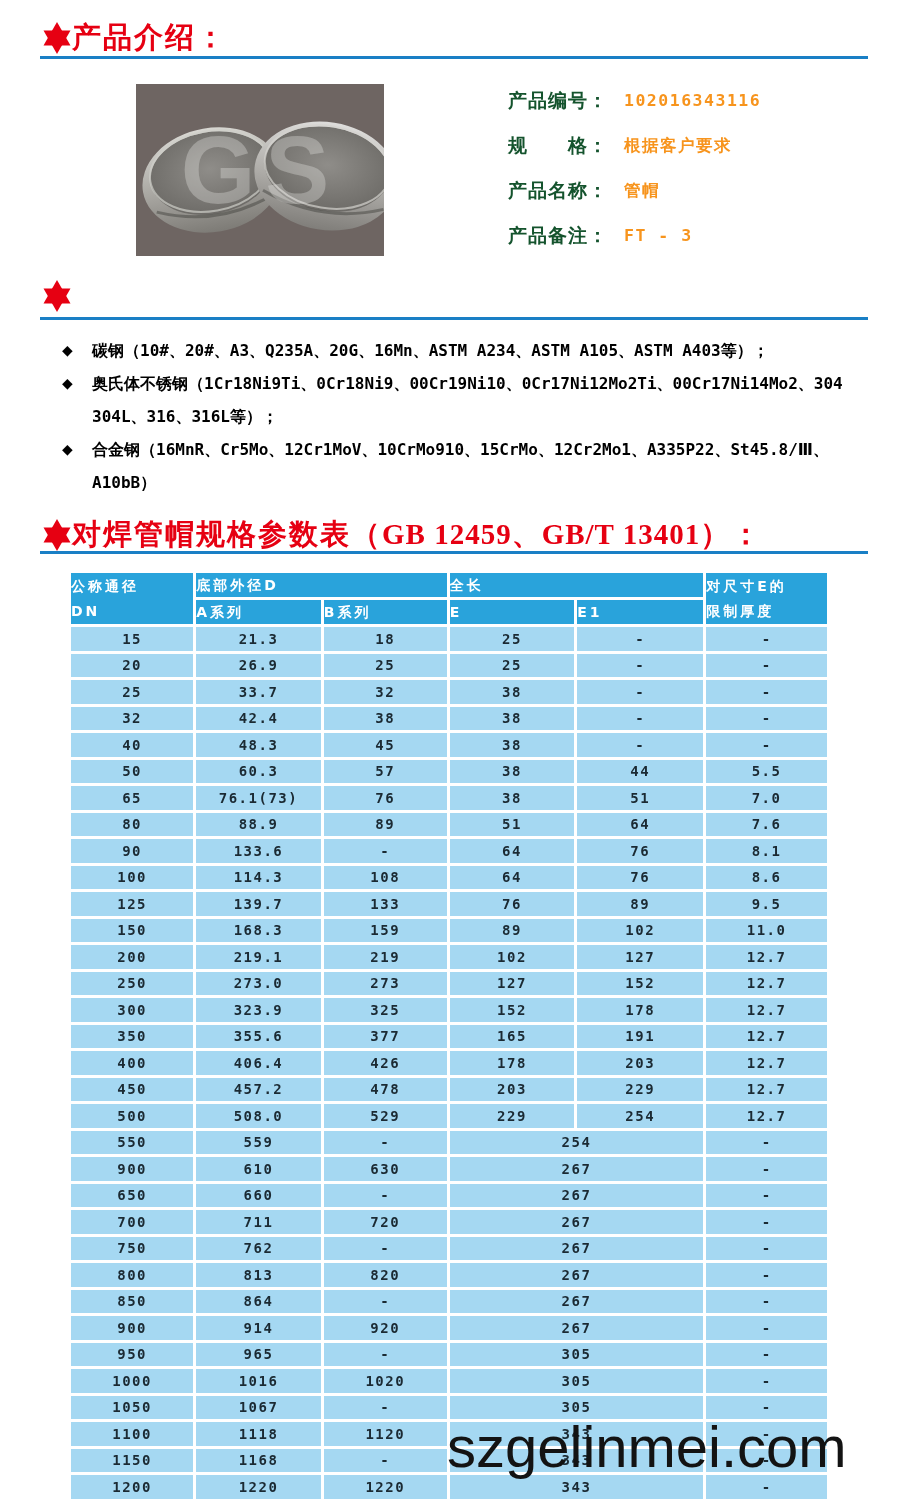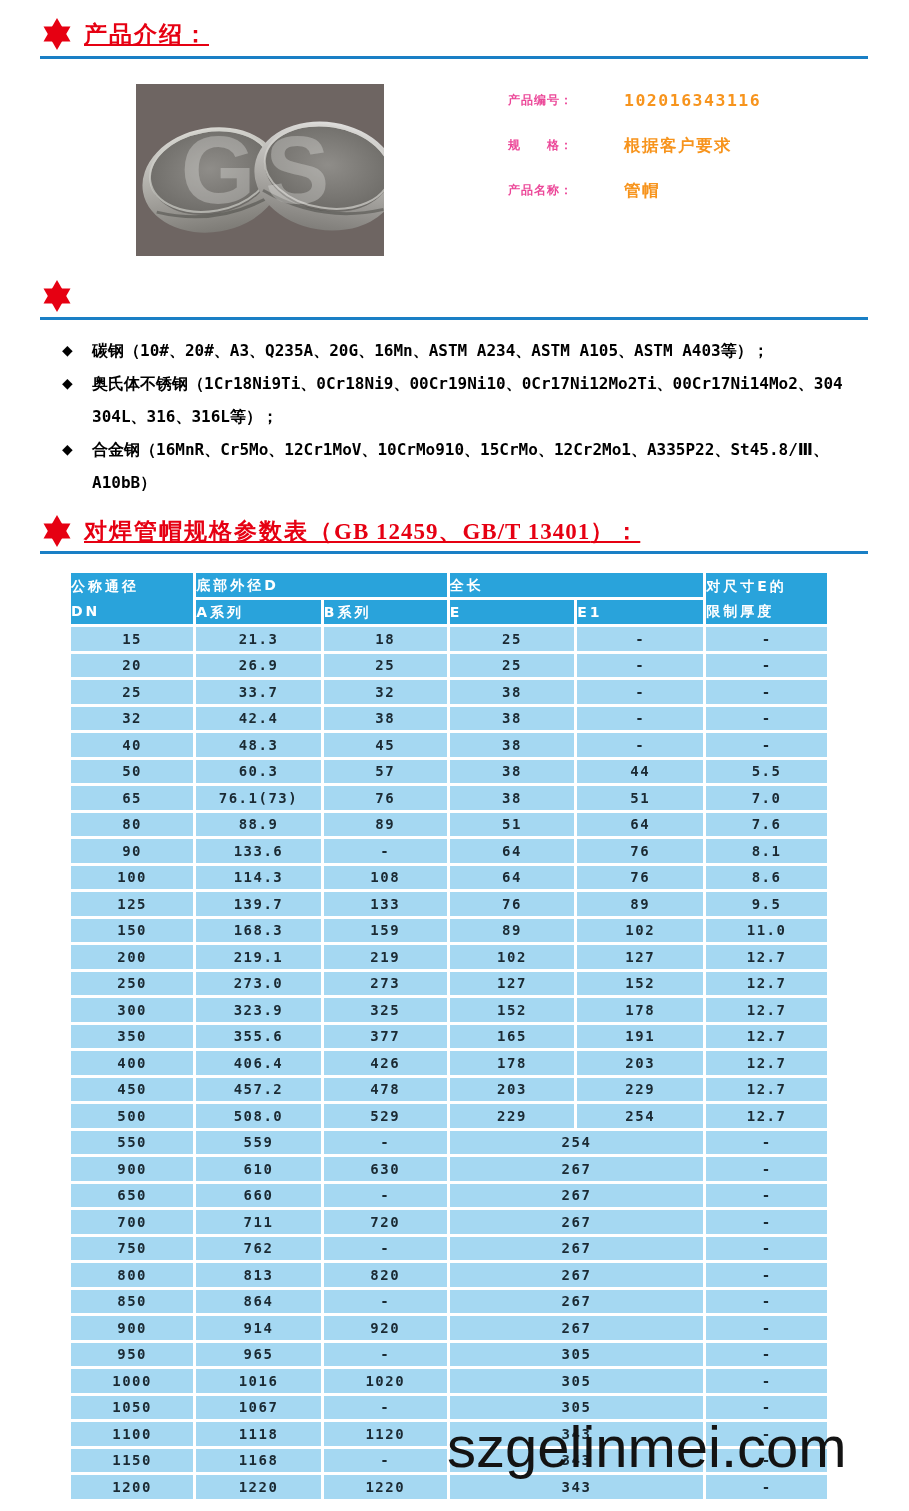--- a/index.html
+++ b/index.html
@@ -13,43 +13,43 @@
   *{box-sizing:border-box;margin:0;padding:0;}
   html,body{background:#fff;}
   body{
     width:909px;height:1511px;position:relative;overflow:hidden;
     font-family:"DejaVu Sans","Liberation Sans",sans-serif;
   }
   .page{position:absolute;inset:0;}
 
   
   .sec-head{
-    position:absolute;left:42px;display:flex;align-items:center;gap:12px;
-    color:var(--red);font-weight:bold;font-size:23px;letter-spacing:2px;white-space:nowrap;text-decoration:underline;
+    position:absolute;left:42px;display:flex;align-items:center;
+    color:var(--red);font-weight:bold;font-size:29px;letter-spacing:2px;white-space:nowrap;
   }
   .sec-head .star{flex:0 0 auto;}
   .std-serif{font-family:"Liberation Serif","DejaVu Serif",serif;letter-spacing:1px;}
   .rule{position:absolute;left:40px;width:828px;height:3px;background:var(--rule-blue);}
 
   
   .product-img{
     position:absolute;left:136px;top:84px;width:248px;height:172px;
     background:#6e6562;overflow:hidden;
   }
   .gs{
     position:absolute;inset:0;display:flex;align-items:center;justify-content:center;
     font-size:96px;font-weight:bold;color:rgba(235,235,230,0.33);letter-spacing:10px;
     font-family:"Liberation Sans",sans-serif;
   }
 
   
   .fields{position:absolute;left:508px;top:78px;}
   .field{display:flex;align-items:center;height:45px;}
   .flabel{
-    font-size:12px;font-weight:bold;color:#ec4899;letter-spacing:1px;
+    font-size:19px;font-weight:bold;color:#14532d;letter-spacing:1px;
     width:102px;white-space:pre;
   }
   .fvalue{
     font-size:16.5px;font-weight:bold;color:var(--orange);
     margin-left:14px;letter-spacing:1.5px;
     font-family:"DejaVu Sans Mono","DejaVu Sans",monospace;
   }
 
   
   .materials{
@@ -144,20 +144,24 @@
       <span class="fvalue">102016343116</span>
     </div>
     <div class="field">
       <span class="flabel">规　　格：</span>
       <span class="fvalue">根据客户要求</span>
     </div>
     <div class="field">
       <span class="flabel">产品名称：</span>
       <span class="fvalue">管帽</span>
     </div>
+    <div class="field">
+      <span class="flabel">产品备注：</span>
+      <span class="fvalue">FT - 3</span>
+    </div>
   </div>
 
   <div class="sec-head" style="top:280px;">
     <svg class="star" width="30" height="32" viewBox="0 0 30 32">
       <polygon points="15,0 28.5,23.5 1.5,23.5" fill="#e60012"></polygon>
       <polygon points="15,32 28.5,8.5 1.5,8.5" fill="#e60012"></polygon>
     </svg>
   </div>
   <div class="rule" style="top:317px;"></div>
 

